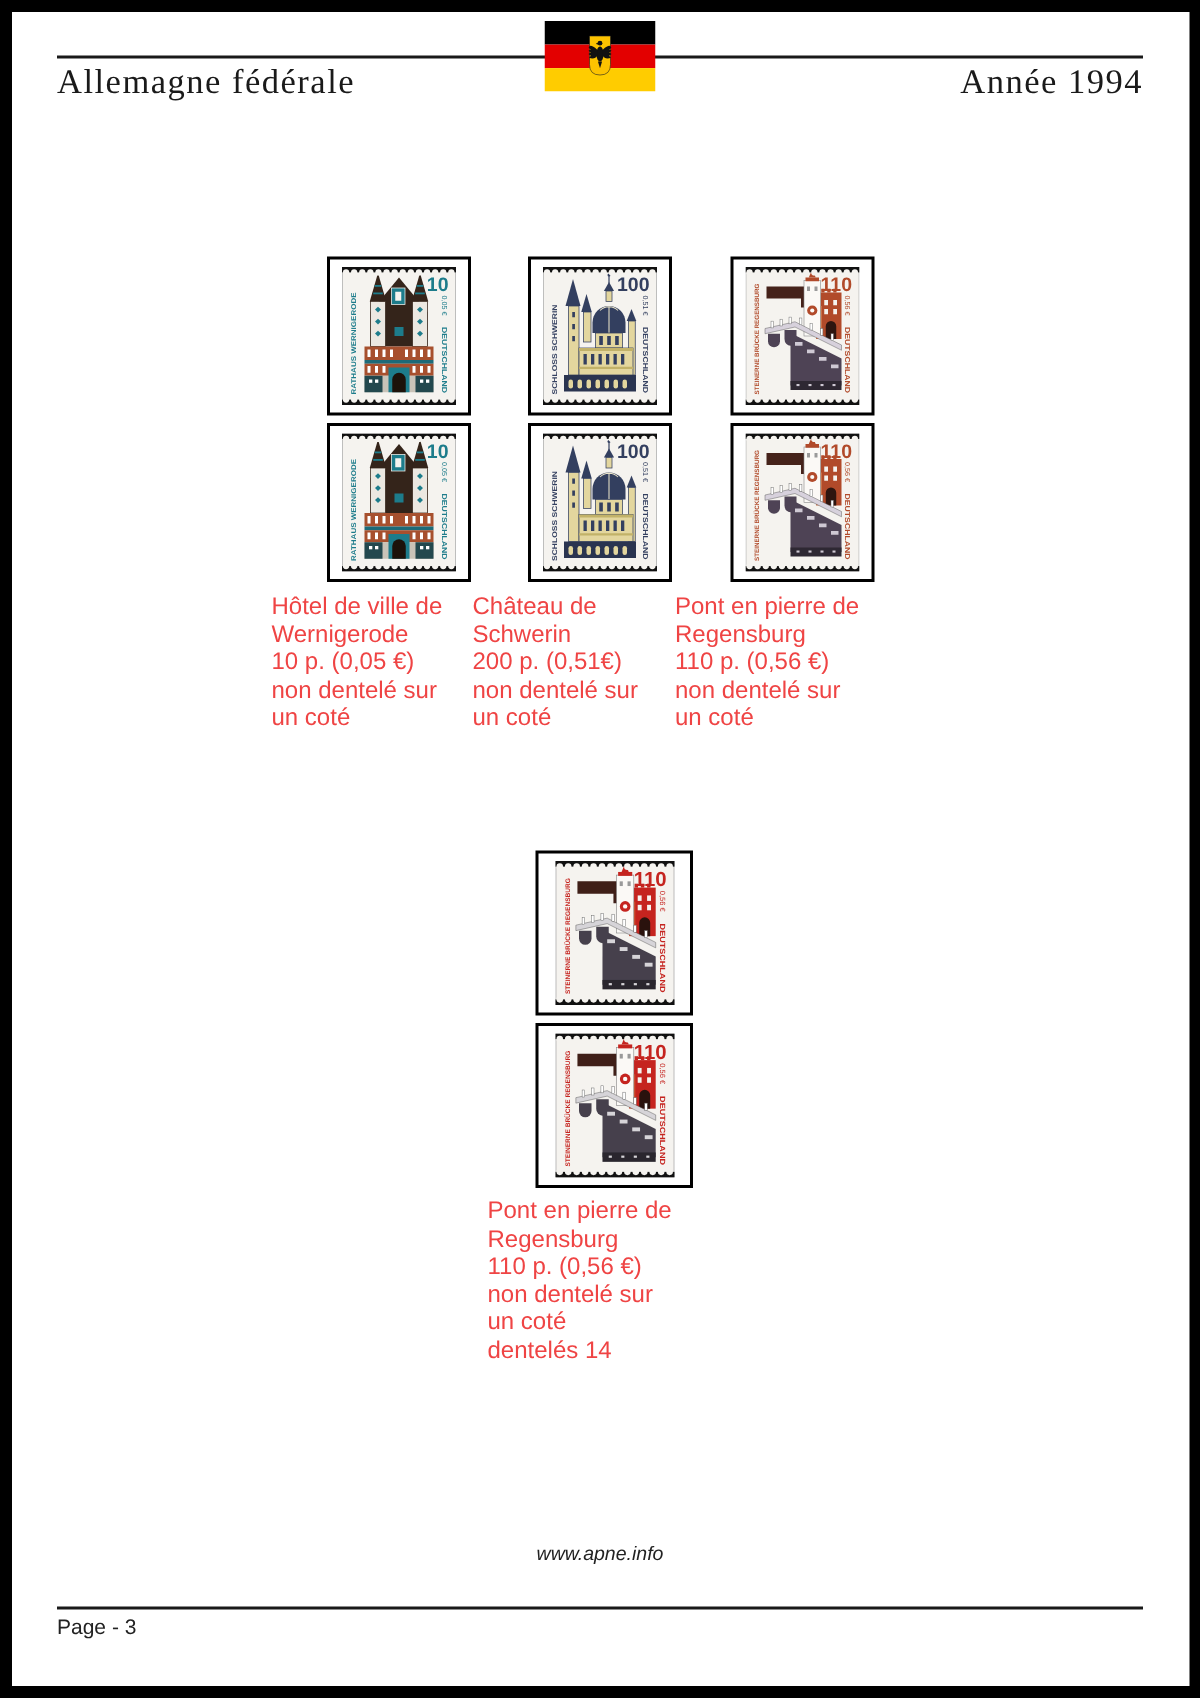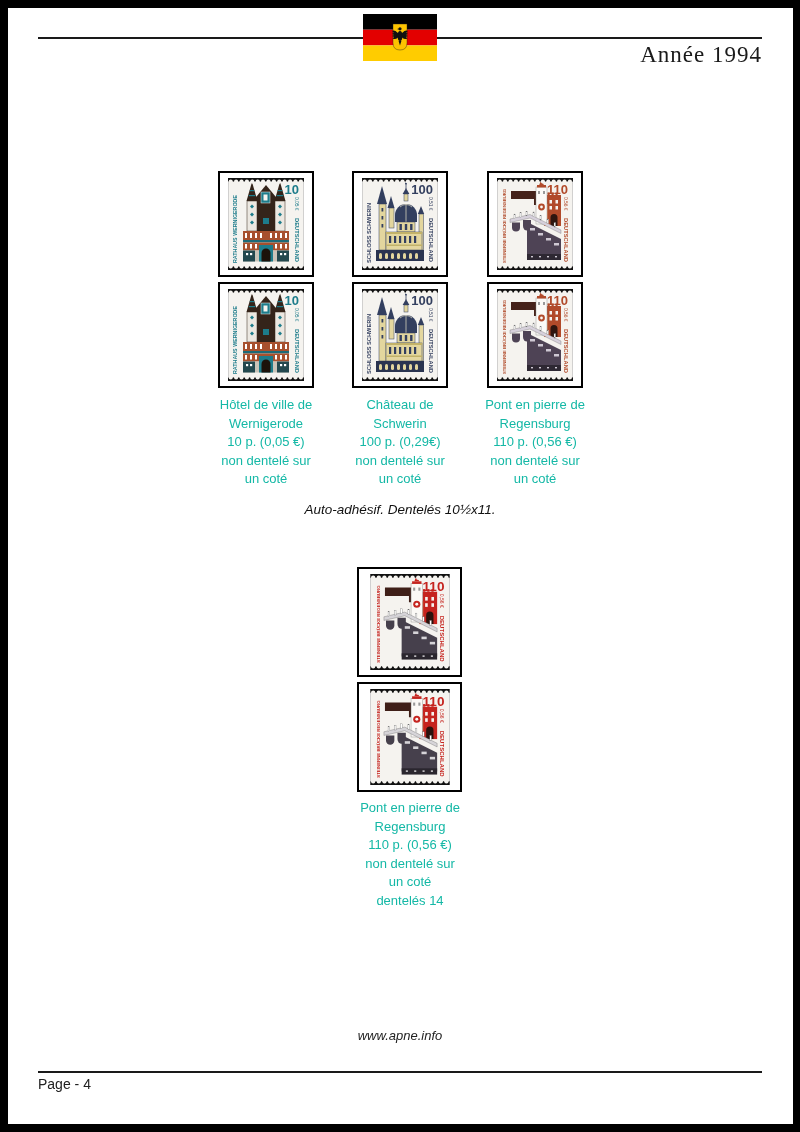--- a/index.html
+++ b/index.html
@@ -8,38 +8,39 @@
   .paper{position:absolute;left:8px;top:8px;width:785px;height:1116px;background:#ffffff;}
   .abs{position:absolute;}
   .hline{position:absolute;height:2px;background:#1a1a1a;}
   .hdr-text{position:absolute;font-family:"Liberation Serif",serif;font-size:23px;
             letter-spacing:1px;color:#1a1a1a;}
   .title{position:absolute;left:38px;top:129px;font-family:"Liberation Serif",serif;
          font-size:17.5px;font-style:italic;color:#111;}
   .title b{font-size:18.5px;font-weight:bold;}
   .frame{position:absolute;box-sizing:border-box;border:2px solid #000;background:#fff;
          display:flex;align-items:center;justify-content:center;}
-  .caption{position:absolute;width:170px;text-align:center;font-size:13px;
-           line-height:18.5px;white-space:pre-line;color:#14b8a6;}
+  .caption{position:absolute;width:170px;text-align:left;font-size:16px;
+           line-height:18.5px;white-space:pre-line;color:#ef4444;}
   .note{position:absolute;left:0;top:502px;width:800px;text-align:center;
         font-style:italic;font-size:13.5px;color:#111;}
   .footer-text{position:absolute;font-size:14px;color:#222;}
   .footer-site{position:absolute;left:300px;top:1028px;width:200px;text-align:center;
                font-style:italic;font-size:13px;color:#222;}
   .stamp-text{font-family:"Liberation Sans",sans-serif;}
   svg{display:block;}
   .defs-holder{position:absolute;width:0;height:0;overflow:hidden;}
 </style>
 </head>
 <body>
 
 <div class="page">
   <div class="paper"></div>
 
   <div class="hline" style="left:38px;top:37px;width:724px;"></div>
+  <div class="hdr-text" style="left:38px;top:42px;">Allemagne fédérale</div>
   <div class="hdr-text" style="right:38px;top:42px;">Année 1994</div>
 
   <svg class="abs" style="left:363px;top:14px;" width="74" height="47" viewBox="0 0 74 47">
     <rect x="0" y="0" width="74" height="15.7" fill="#000000"></rect>
     <rect x="0" y="15.7" width="74" height="15.7" fill="#e30000"></rect>
     <rect x="0" y="31.4" width="74" height="15.6" fill="#ffcc00"></rect>
     <g>
       <path d="M30,10 H44 V29 Q44,36 37,36 Q30,36 30,29 Z" fill="#fdc300" stroke="#222" stroke-width="0.4"></path>
       <g fill="#111">
         <ellipse cx="37" cy="22" rx="2.4" ry="5"></ellipse>
@@ -450,45 +451,44 @@
       </svg>
   </div>
 
   <div class="caption" style="left:181px;top:396px;">Hôtel de ville de
 Wernigerode
 10 p. (0,05 €)
 non dentelé sur
 un coté</div>
   <div class="caption" style="left:315px;top:396px;">Château de
 Schwerin
-100 p. (0,29€)
+200 p. (0,51€)
 non dentelé sur
 un coté</div>
   <div class="caption" style="left:450px;top:396px;">Pont en pierre de
 Regensburg
 110 p. (0,56 €)
 non dentelé sur
 un coté</div>
 
-  <div class="note">Auto-adhésif. Dentelés 10½x11.</div>
 
   <div class="frame" style="left:357px;top:567px;width:105px;height:110px;">
     <svg width="80" height="96" viewBox="0 0 76 92">
         <use href="#stamp-d"></use>
       </svg>
   </div>
   <div class="frame" style="left:357px;top:682px;width:105px;height:110px;">
     <svg width="80" height="96" viewBox="0 0 76 92">
         <use href="#stamp-d"></use>
       </svg>
   </div>
 
   <div class="caption" style="left:325px;top:799px;">Pont en pierre de
 Regensburg
 110 p. (0,56 €)
 non dentelé sur
 un coté
 dentelés 14</div>
 
   <div class="hline" style="left:38px;top:1071px;width:724px;"></div>
-  <div class="footer-text" style="left:38px;top:1076px;">Page - 4</div>
+  <div class="footer-text" style="left:38px;top:1076px;">Page - 3</div>
   <div class="footer-site">www.apne.info</div>
 </div>
 
 </body></html>

